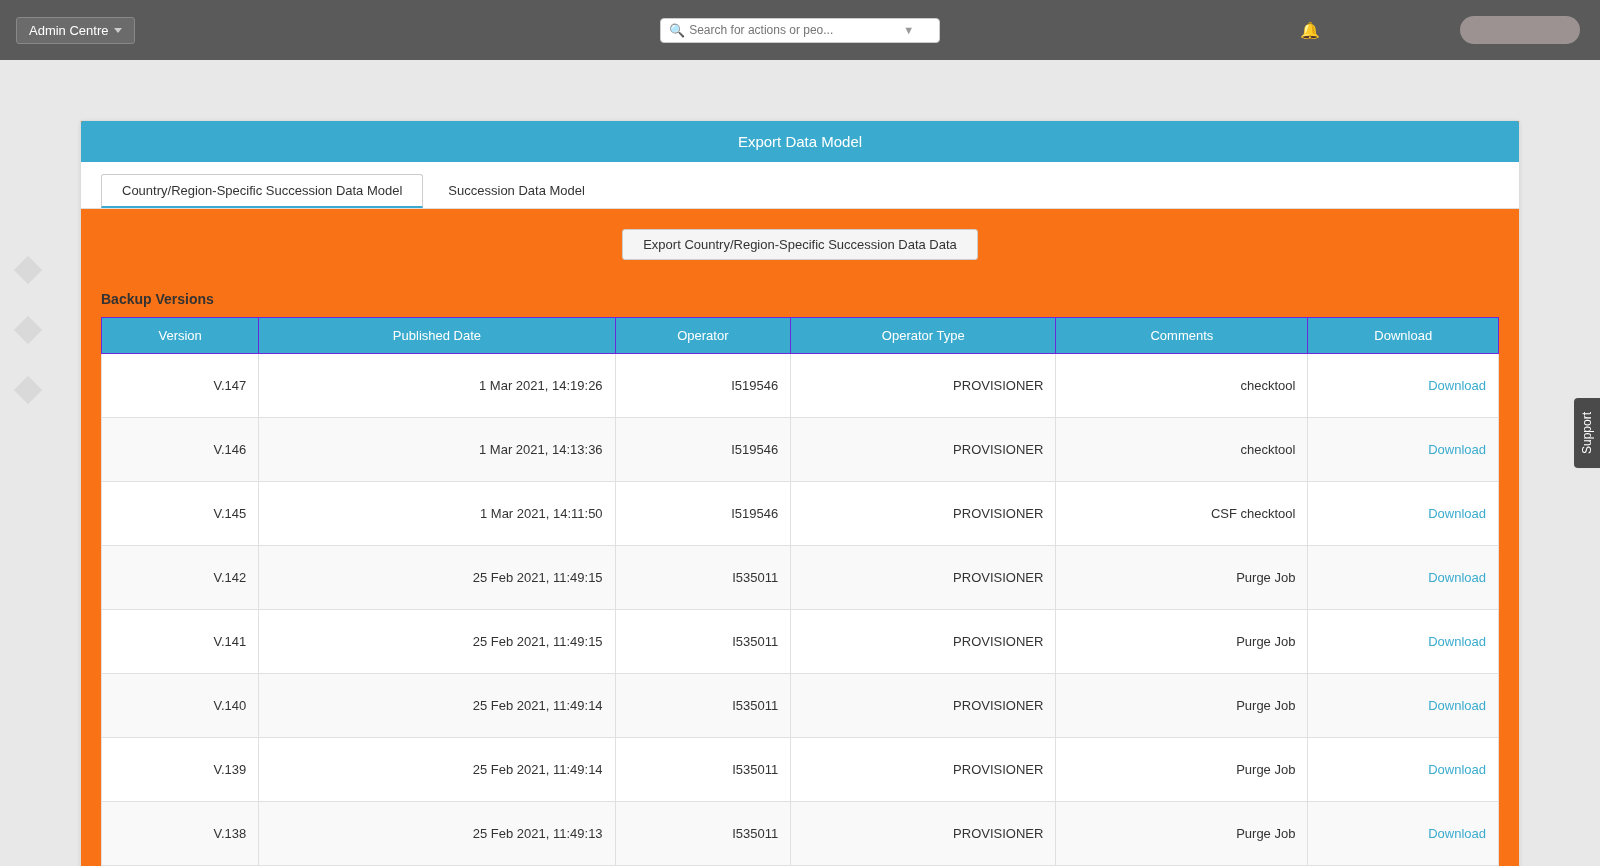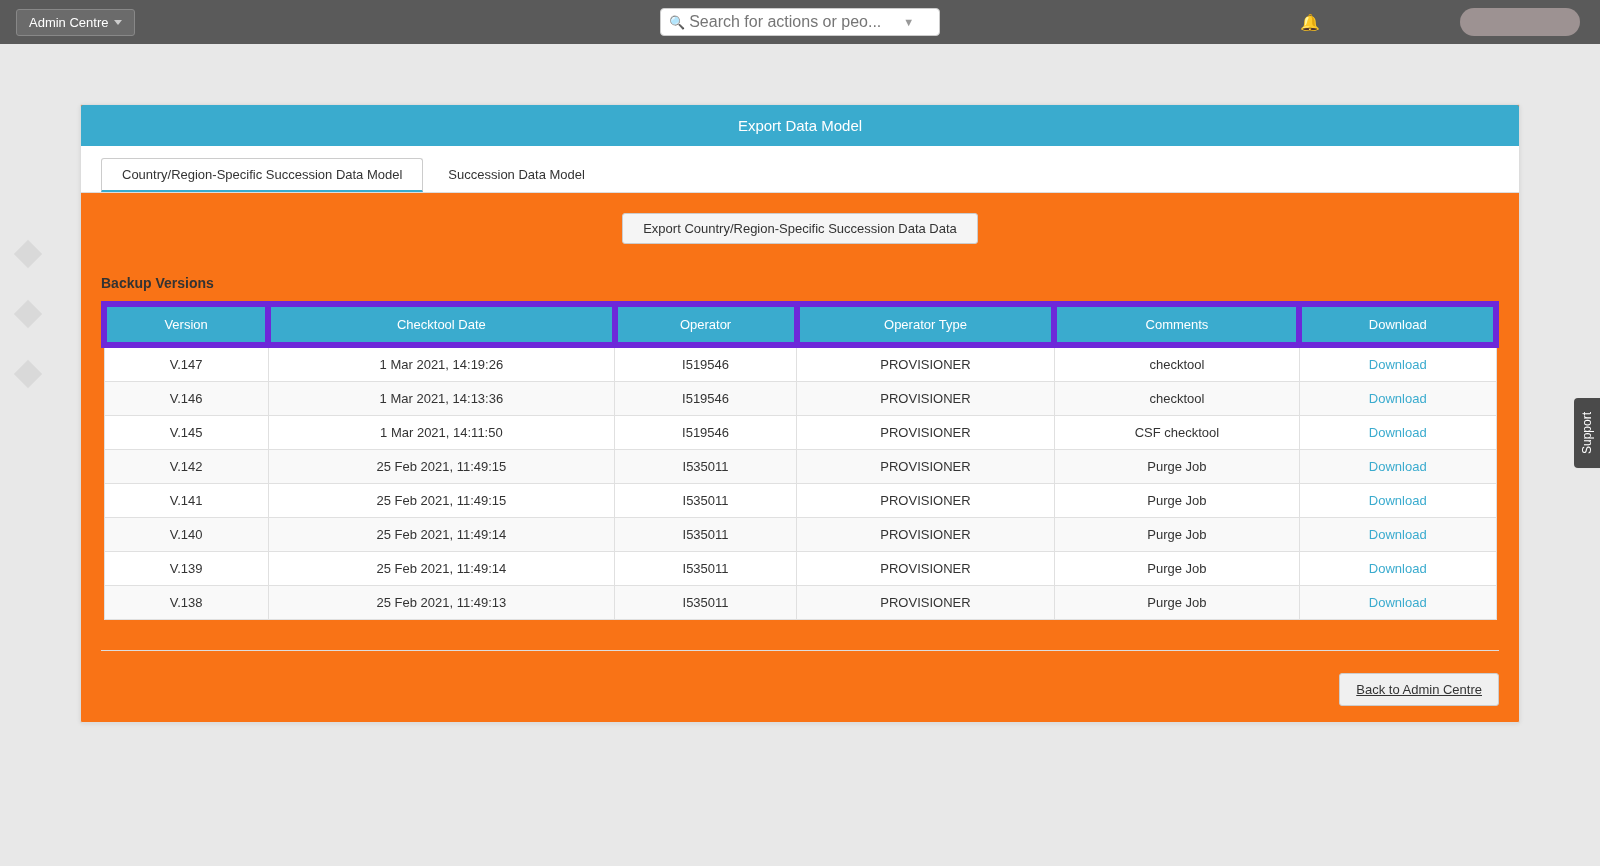--- a/index.html
+++ b/index.html
@@ -8,21 +8,21 @@
       font-size: 13px;
       background: #e8e8e8;
       min-height: 866px;
       width: 1600px;
       overflow: hidden;
     }
 
     
     .topbar {
       background: #5a5a5a;
-      height: 44px;
+      height: 60px;
       display: flex;
       align-items: center;
       padding: 0 16px;
       position: relative;
     }
     .admin-centre-btn {
       background: #6b6b6b;
       color: #fff;
       border: 1px solid #888;
       border-radius: 3px;
@@ -47,21 +47,21 @@
       align-items: center;
       background: #fff;
       border: 1px solid #ccc;
       border-radius: 4px;
       padding: 4px 8px;
       width: 280px;
     }
     .search-bar input {
       border: none;
       outline: none;
-      font-size: 16px;
+      font-size: 12px;
       width: 210px;
       color: #1d4ed8;
     }
     .search-icon-wrap {
       color: #999;
       margin-right: 4px;
       font-size: 13px;
     }
     .search-dropdown-icon {
       color: #999;
@@ -189,31 +189,31 @@
       font-size: 13px;
     }
     .data-table thead tr {
       background: #3aabce;
       color: #fff;
     }
     .data-table thead th {
       padding: 10px 12px;
       text-align: center;
       font-weight: normal;
-      border: 6px solid #6d28d9;
+      border: 1px solid #6d28d9;
     }
     .data-table tbody tr {
       background: #fff;
     }
     .data-table tbody tr:nth-child(even) {
       background: #f9f9f9;
     }
     .data-table tbody td {
-      padding: 9px 12px;
-      text-align: center;
+      padding: 24px 12px;
+      text-align: right;
       border: 1px solid #e0e0e0;
       color: #333;
     }
     .download-link {
       color: #3aabce;
       cursor: pointer;
       text-decoration: none;
     }
 
     
@@ -332,21 +332,21 @@
       </button>
     </div>
 
     <div class="backup-section">
       <div class="backup-title">Backup Versions</div>
 
       <table class="data-table">
         <thead>
           <tr>
             <th>Version</th>
-            <th>Checktool Date</th>
+            <th>Published Date</th>
             <th>Operator</th>
             <th>Operator Type</th>
             <th>Comments</th>
             <th>Download</th>
           </tr>
         </thead>
         <tbody id="table-body">
         <tr>
       <td>V.147</td>
       <td>1 Mar 2021, 14:19:26</td>

